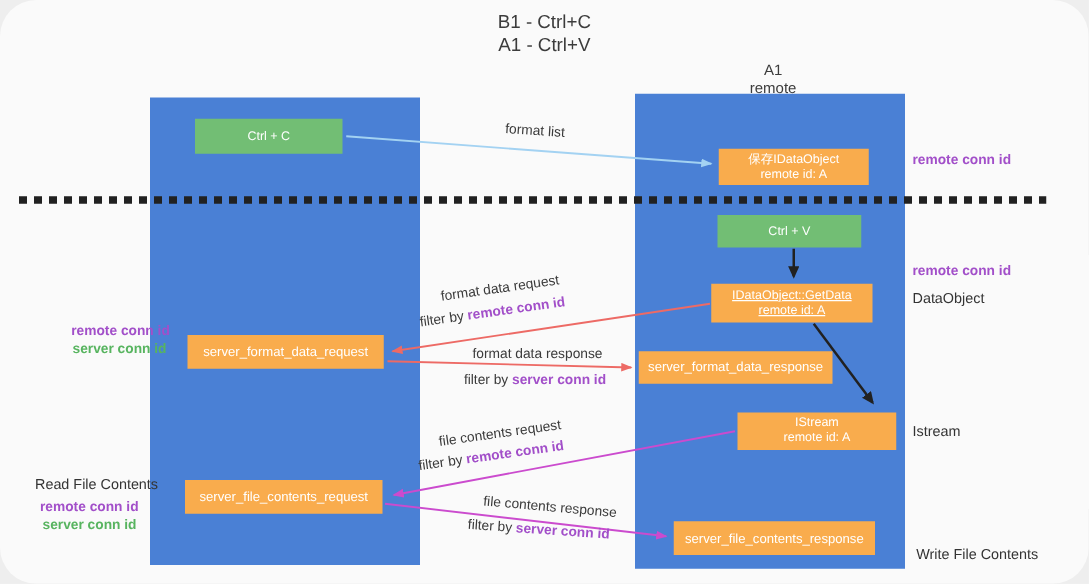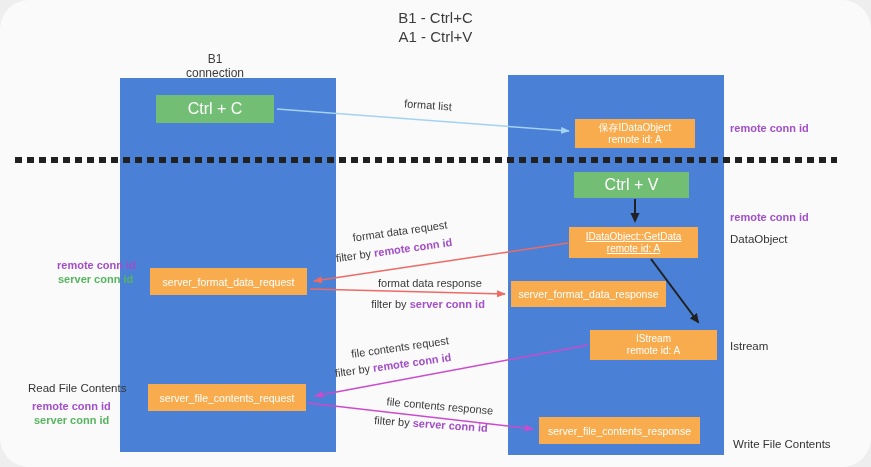--- a/index.html
+++ b/index.html
@@ -38,44 +38,44 @@
     background:repeating-linear-gradient(90deg,#212121 0 7px,transparent 7px 12px);
   }
   .node{
     position:absolute;display:flex;flex-direction:column;justify-content:center;
     align-items:center;color:#fff;text-align:center;
   }
   .node.orange{background:var(--node-orange);text-align:center;}
   .node.green{background:var(--node-green);}
   .node .l1,.node .l2{font-size:10px;line-height:12px;}
   .node.one-line{font-size:10.5px;}
-  .node.green{font-size:16px;}
+  .node.green{font-size:10px;}
   .arrow-label{
     position:absolute;white-space:nowrap;font-size:11px;color:var(--ink);
     transform:translate(-50%,-50%);
   }
   .arrow-label .key-purple{color:var(--purple);font-weight:bold;}
   .slabel{position:absolute;white-space:nowrap;font-size:11.5px;color:#333;}
   .slabel.purple{color:var(--purple);font-weight:bold;font-size:11px;}
   .slabel.green{color:var(--green-text);font-weight:bold;font-size:11px;}
   svg.arrows{position:absolute;left:0;top:0;pointer-events:none;}
 </style>
 </head>
 <body>
 
 <div class="canvas">
 
   <div class="title">
     <div>B1 - Ctrl+C</div>
     <div>A1 - Ctrl+V</div>
   </div>
 
-  <div class="lane-header" style="left:150px;top:52px;width:130px;">
-    <div>B1</div>
-    <div>connection</div>
+  <div class="lane-header" style="left:566px;top:49px;width:105px;">
+    <div>A1</div>
+    <div>remote</div>
   </div>
 
   <div class="lane lane-left"></div>
   <div class="lane lane-right"></div>
 
   <div class="dashed"></div>
 
   <svg class="arrows" width="871" height="467" viewBox="0 0 871 467">
     <defs>
       <marker id="m-blue" markerUnits="userSpaceOnUse" markerWidth="10" markerHeight="8" refX="8" refY="3.5" orient="auto">

